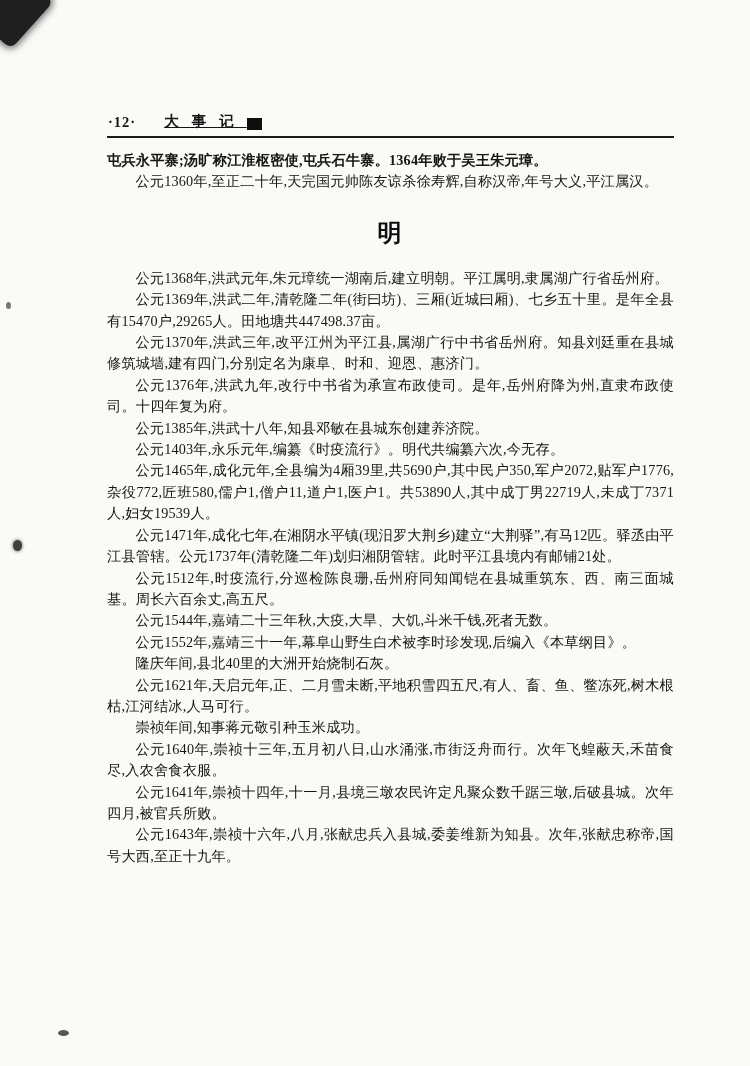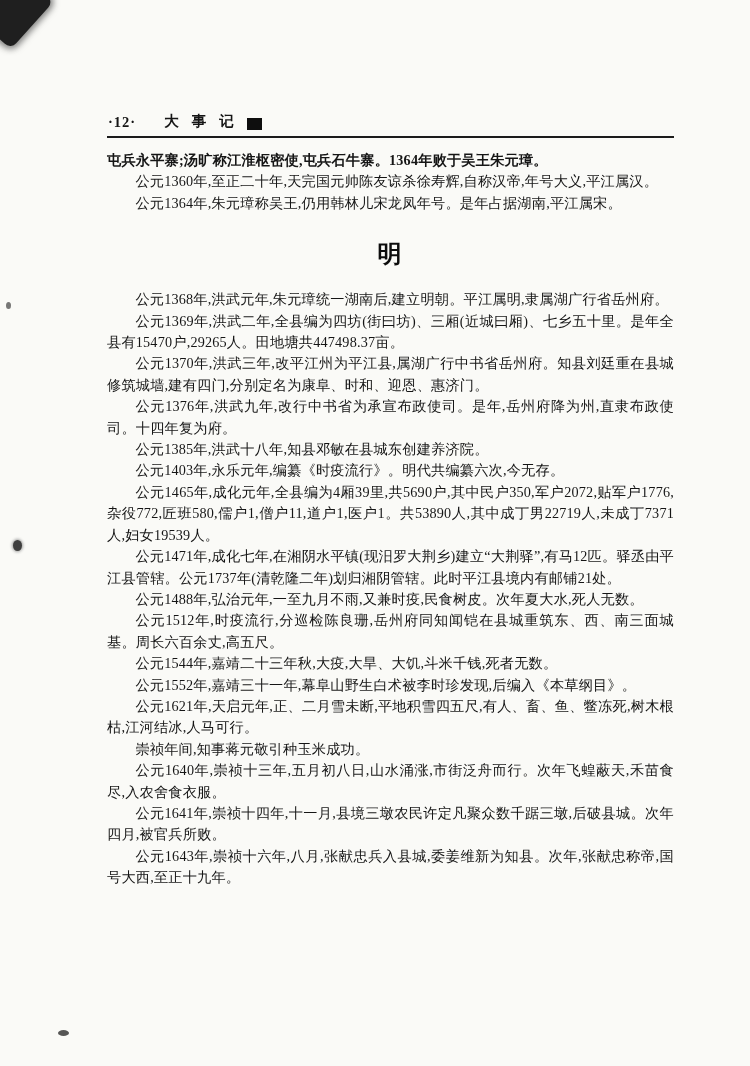--- a/index.html
+++ b/index.html
@@ -7,21 +7,21 @@
     width:750px;height:1066px;
     background:#fafaf7;
     font-family:"Liberation Serif","DejaVu Serif",serif;
     color:#151515;
     position:relative;
     overflow:hidden;
   }
   .page-inner{position:absolute;left:95px;top:112px;width:567px;margin-left:12px;}
   .header{display:flex;align-items:flex-end;font-size:14.5px;font-weight:bold;padding:0 0 5px 1px;}
   .page-num{letter-spacing:1px;margin-right:28px;}
-  .title{letter-spacing:13px;}
+  .title{letter-spacing:13px;text-decoration:underline;}
   .ink-mark{display:inline-block;width:15px;height:12px;background:#0e0e0e;margin-left:0px;margin-bottom:1px;}
   .rule{border:none;border-top:2px solid #1b1b1b;margin:0 0 12px 0;}
   .para{margin:0;font-size:14.2px;line-height:21.4px;text-align:justify;text-indent:2em;letter-spacing:0.2px;}
   .para.no-indent{text-indent:0;font-weight:bold;}
   .section-heading{
     text-align:center;font-size:24px;font-weight:bold;
     margin:24px 0 19px 0;letter-spacing:2px;color:#0d0d0d;
   }
   .artifact{position:absolute;background:#1f1f1f;}
   .artifact.corner{top:-32px;left:-34px;width:76px;height:64px;transform:rotate(42deg);border-radius:8px;box-shadow:0 0 6px 3px rgba(30,30,30,.55);}
@@ -44,36 +44,35 @@
     <span class="title">大事记</span>
     <span class="ink-mark"></span>
   </div>
 
   <hr class="rule">
 
   <div class="content">
     <p class="para no-indent">屯兵永平寨;汤旷称江淮枢密使,屯兵石牛寨。1364年败于吴王朱元璋。</p>
     <div id="pre-paras">
         <p class="para">公元1360年,至正二十年,天完国元帅陈友谅杀徐寿辉,自称汉帝,年号大义,平江属汉。</p>
-        <p class="para">公元1364年,朱元璋称吴王,仍用韩林儿宋龙凤年号。是年占据湖南,平江属宋。</p>
       </div>
     <h2 class="section-heading">明</h2>
     <div id="ming-paras">
         <p class="para">公元1368年,洪武元年,朱元璋统一湖南后,建立明朝。平江属明,隶属湖广行省岳州府。</p>
-        <p class="para">公元1369年,洪武二年,全县编为四坊(街曰坊)、三厢(近城曰厢)、七乡五十里。是年全县有15470户,29265人。田地塘共447498.37亩。</p>
+        <p class="para">公元1369年,洪武二年,清乾隆二年(街曰坊)、三厢(近城曰厢)、七乡五十里。是年全县有15470户,29265人。田地塘共447498.37亩。</p>
         <p class="para">公元1370年,洪武三年,改平江州为平江县,属湖广行中书省岳州府。知县刘廷重在县城修筑城墙,建有四门,分别定名为康阜、时和、迎恩、惠济门。</p>
         <p class="para">公元1376年,洪武九年,改行中书省为承宣布政使司。是年,岳州府降为州,直隶布政使司。十四年复为府。</p>
         <p class="para">公元1385年,洪武十八年,知县邓敏在县城东创建养济院。</p>
         <p class="para">公元1403年,永乐元年,编纂《时疫流行》。明代共编纂六次,今无存。</p>
         <p class="para">公元1465年,成化元年,全县编为4厢39里,共5690户,其中民户350,军户2072,贴军户1776,杂役772,匠班580,儒户1,僧户11,道户1,医户1。共53890人,其中成丁男22719人,未成丁7371人,妇女19539人。</p>
         <p class="para">公元1471年,成化七年,在湘阴水平镇(现汨罗大荆乡)建立“大荆驿”,有马12匹。驿丞由平江县管辖。公元1737年(清乾隆二年)划归湘阴管辖。此时平江县境内有邮铺21处。</p>
-        <p class="para">公元1488年,弘治元年,一至九月不雨,又兼时疫,民食树皮。次年夏大水,死人无数。</p>
         <p class="para">公元1512年,时疫流行,分巡检陈良珊,岳州府同知闻铠在县城重筑东、西、南三面城基。周长六百余丈,高五尺。</p>
         <p class="para">公元1544年,嘉靖二十三年秋,大疫,大旱、大饥,斗米千钱,死者无数。</p>
         <p class="para">公元1552年,嘉靖三十一年,幕阜山野生白术被李时珍发现,后编入《本草纲目》。</p>
+        <p class="para">隆庆年间,县北40里的大洲开始烧制石灰。</p>
         <p class="para">公元1621年,天启元年,正、二月雪未断,平地积雪四五尺,有人、畜、鱼、鳖冻死,树木根枯,江河结冰,人马可行。</p>
         <p class="para">崇祯年间,知事蒋元敬引种玉米成功。</p>
         <p class="para">公元1640年,崇祯十三年,五月初八日,山水涌涨,市街泛舟而行。次年飞蝗蔽天,禾苗食尽,入农舍食衣服。</p>
         <p class="para">公元1641年,崇祯十四年,十一月,县境三墩农民许定凡聚众数千踞三墩,后破县城。次年四月,被官兵所败。</p>
         <p class="para">公元1643年,崇祯十六年,八月,张献忠兵入县城,委姜维新为知县。次年,张献忠称帝,国号大西,至正十九年。</p>
       </div>
   </div>
 
 </div>
 

